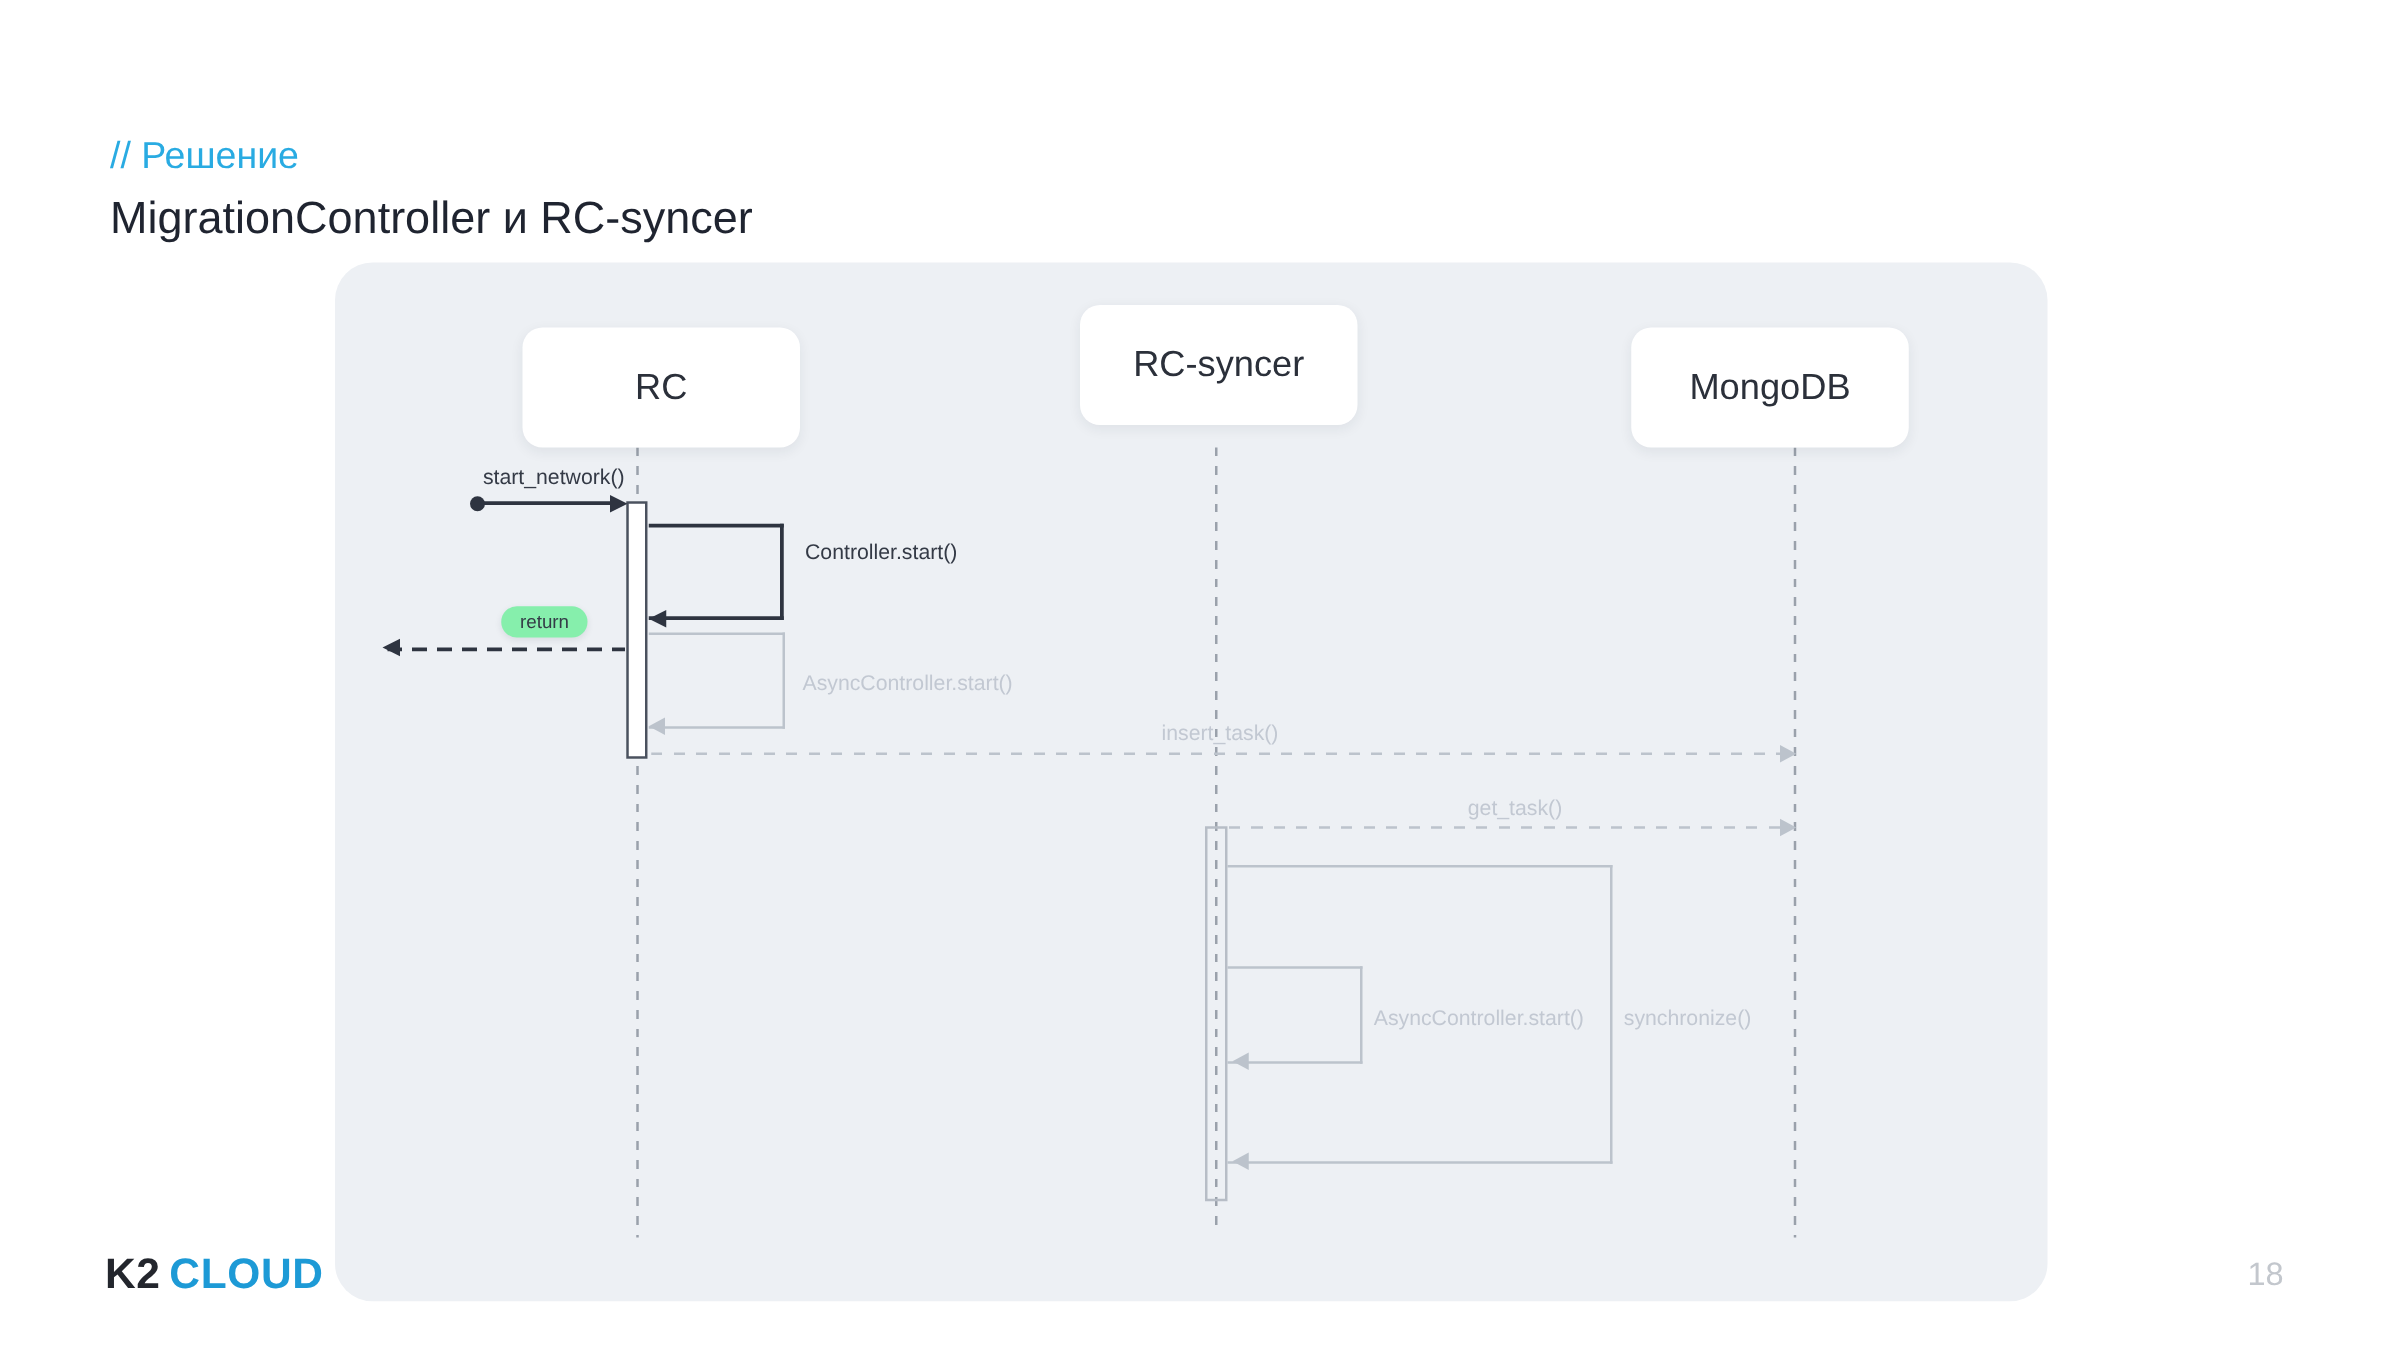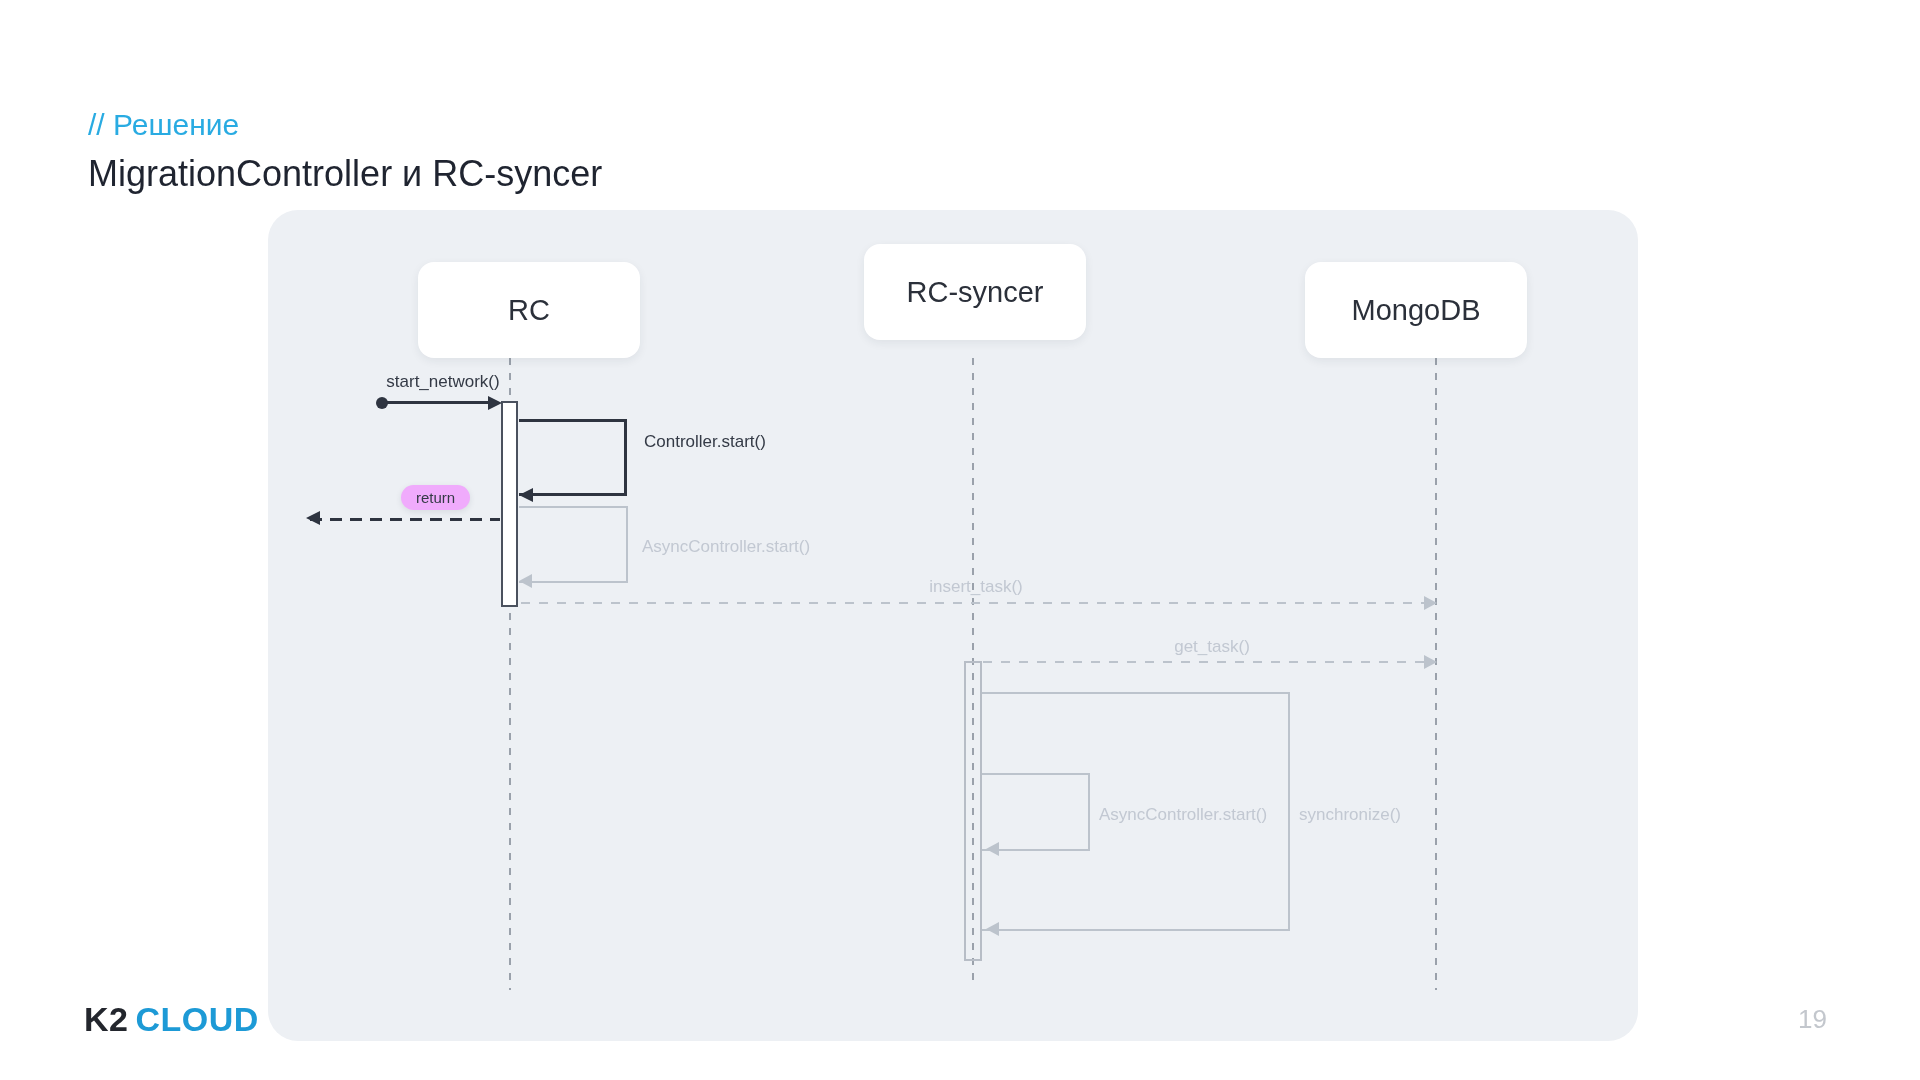--- a/index.html
+++ b/index.html
@@ -43,21 +43,21 @@
   .arr-left-dark{border-right:14px solid var(--line-dark);}
   .arr-right-light{border-left:13px solid var(--line-light);}
   .arr-left-light{border-right:13px solid var(--line-light);}
   .dot{width:12px;height:12px;border-radius:50%;background:var(--line-dark);z-index:6;}
   
   .msg-label{font-size:17px;z-index:7;white-space:nowrap;}
   .lbl-dark{color:var(--label-dark);}
   .lbl-light{color:var(--label-light);}
   .center{text-align:center;}
   .pill{
-    background:#f0abfc;border-radius:13px;padding:4px 15px;font-size:15px;
+    background:#86efac;border-radius:13px;padding:4px 15px;font-size:15px;
     color:var(--label-dark);box-shadow:0 2px 6px rgba(30,40,60,0.10);z-index:7;text-align:right;
   }
   
   .logo{left:84px;top:1000px;font-size:34px;font-weight:700;letter-spacing:0.5px;z-index:2;white-space:nowrap;}
   .logo .k2{color:#23262d;}
   .logo .cloud{color:var(--logo-blue);margin-left:7px;}
   .page-num{left:1798px;top:1004px;font-size:26px;color:var(--page-num);z-index:2;}
 </style>
 </head>
 <body>
@@ -115,13 +115,13 @@
 <div class="abs arr arr-left-light" style="left:986px;top:922px;"></div>
 <div class="abs msg-label lbl-light" style="left:1299px;top:805px;">synchronize()</div>
 
 <div class="abs loop loop-light" style="left:982px;top:773px;width:108px;height:78px;"></div>
 <div class="abs arr arr-left-light" style="left:986px;top:842px;"></div>
 <div class="abs msg-label lbl-light" style="left:1099px;top:805px;">AsyncController.start()</div>
 
 <div class="abs logo">
   <span class="k2">K2</span><span class="cloud">CLOUD</span>
 </div>
-<div class="abs page-num">19</div>
+<div class="abs page-num">18</div>
 
 </body></html>

